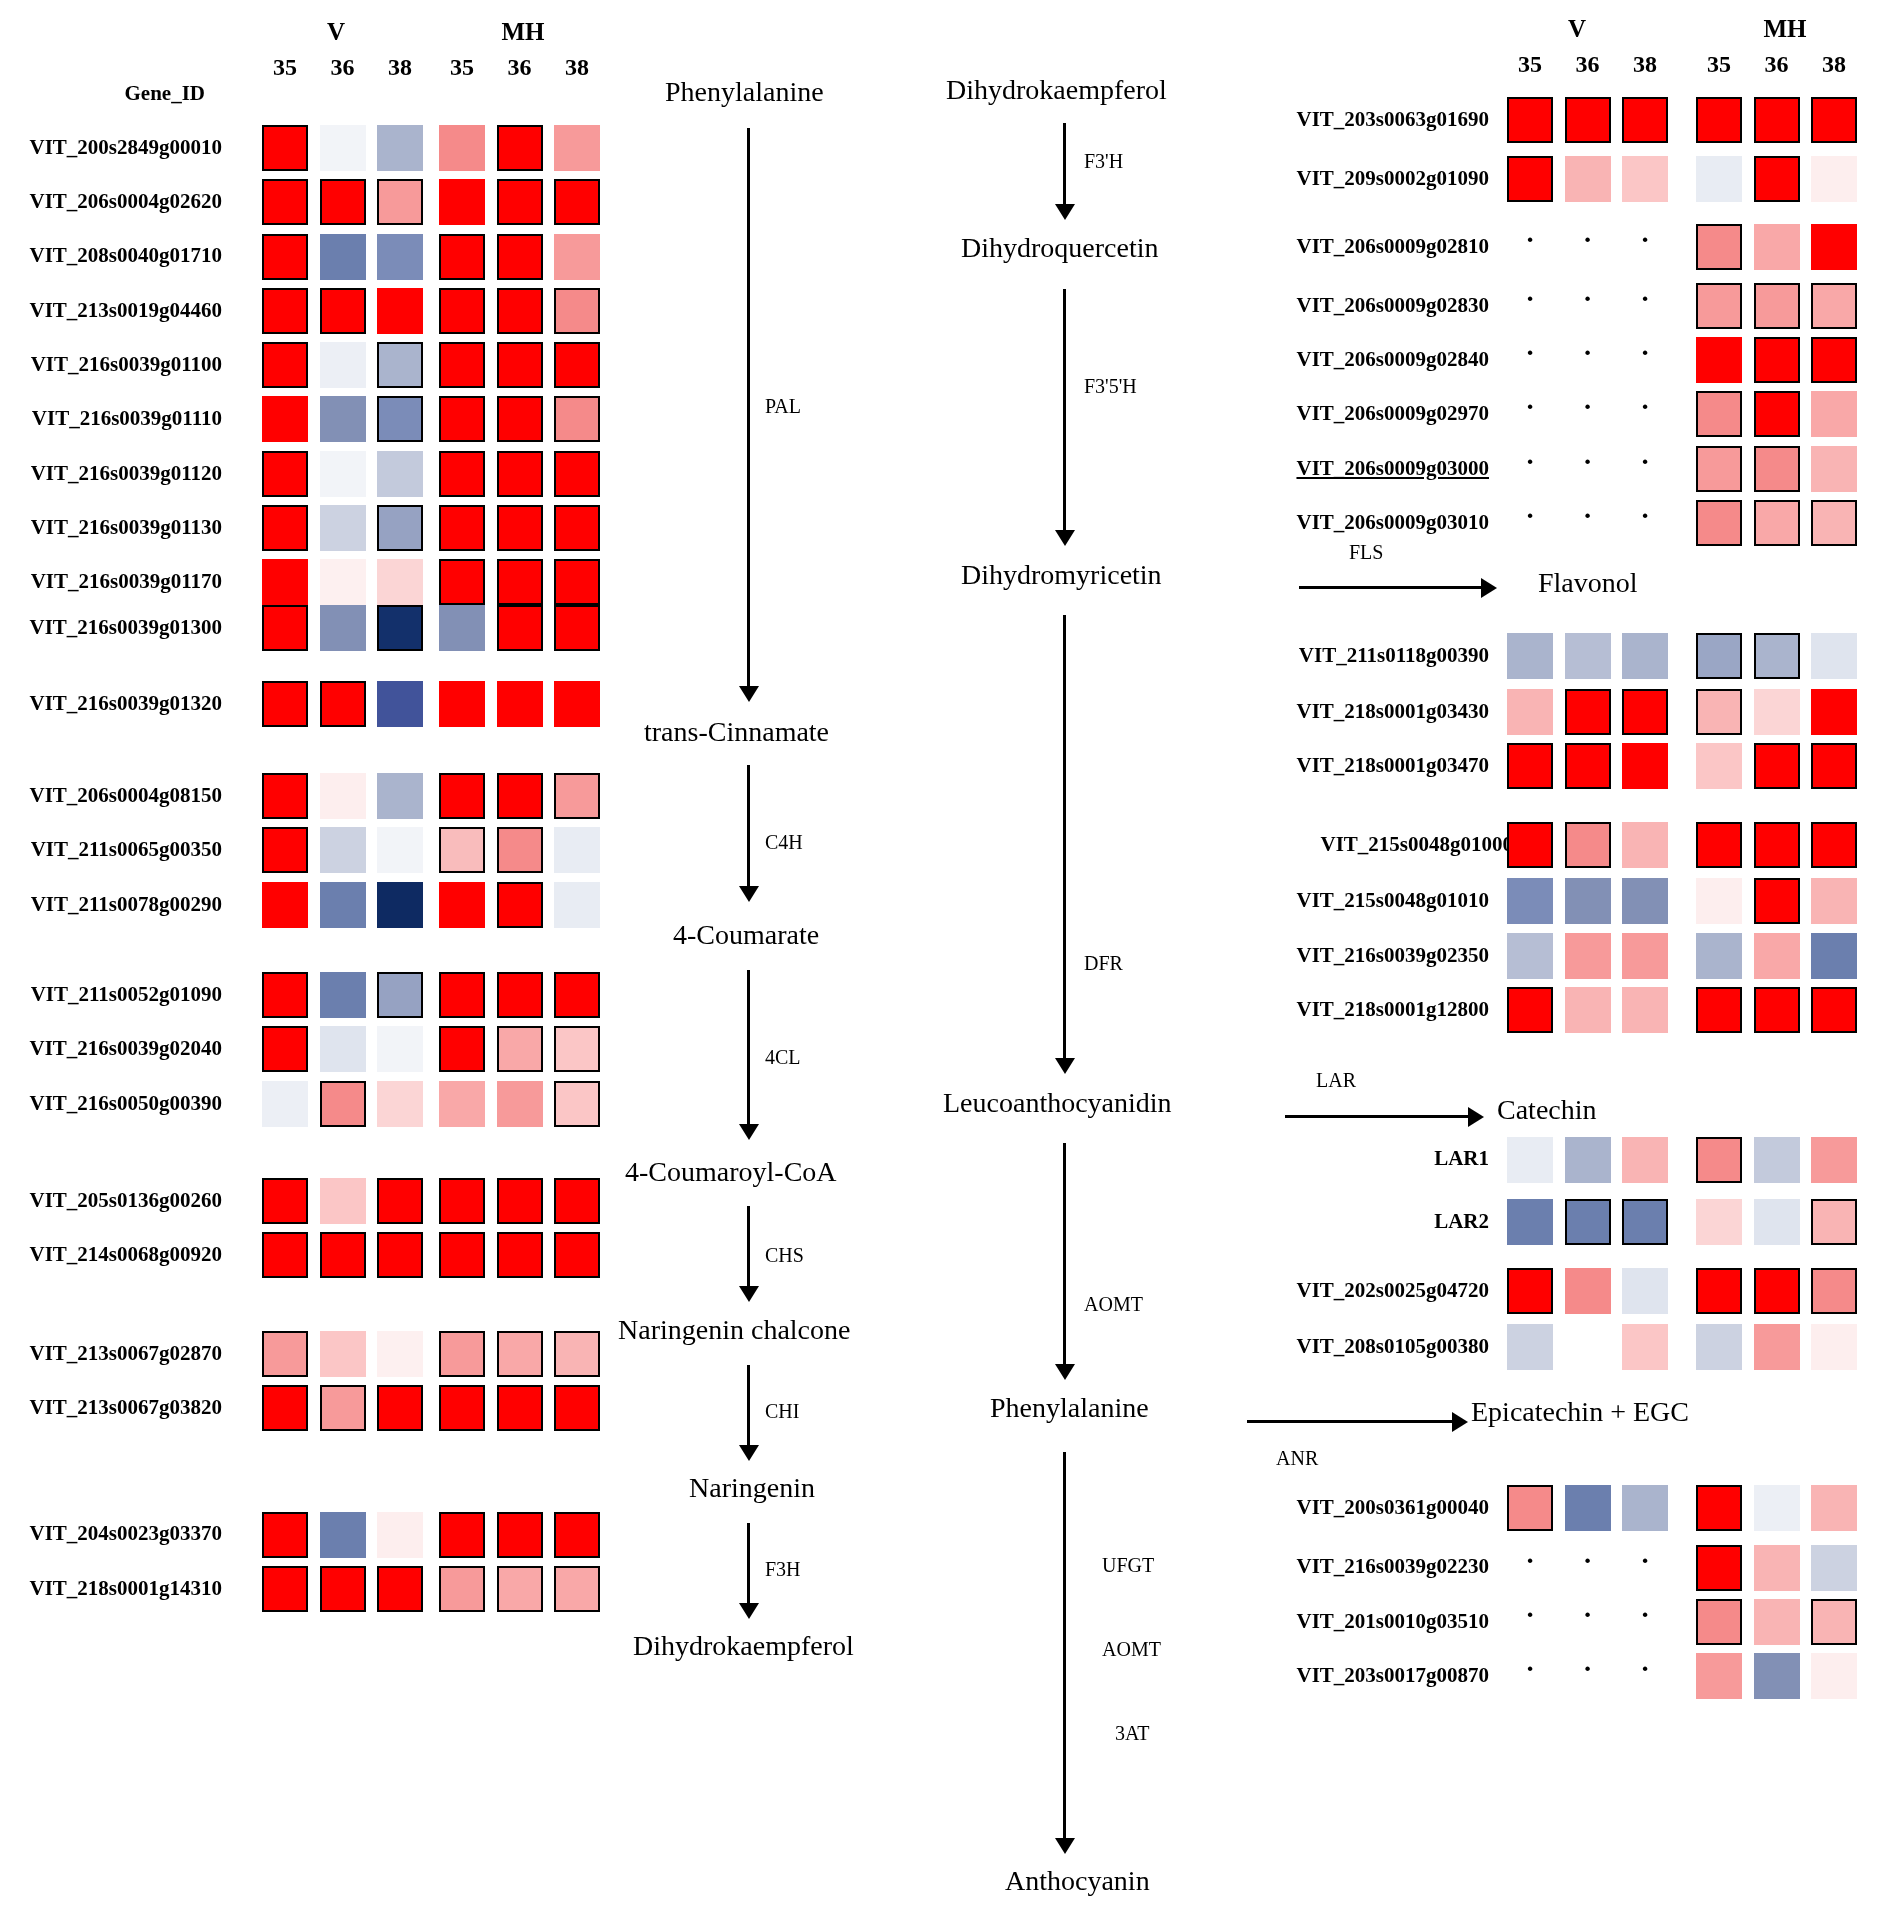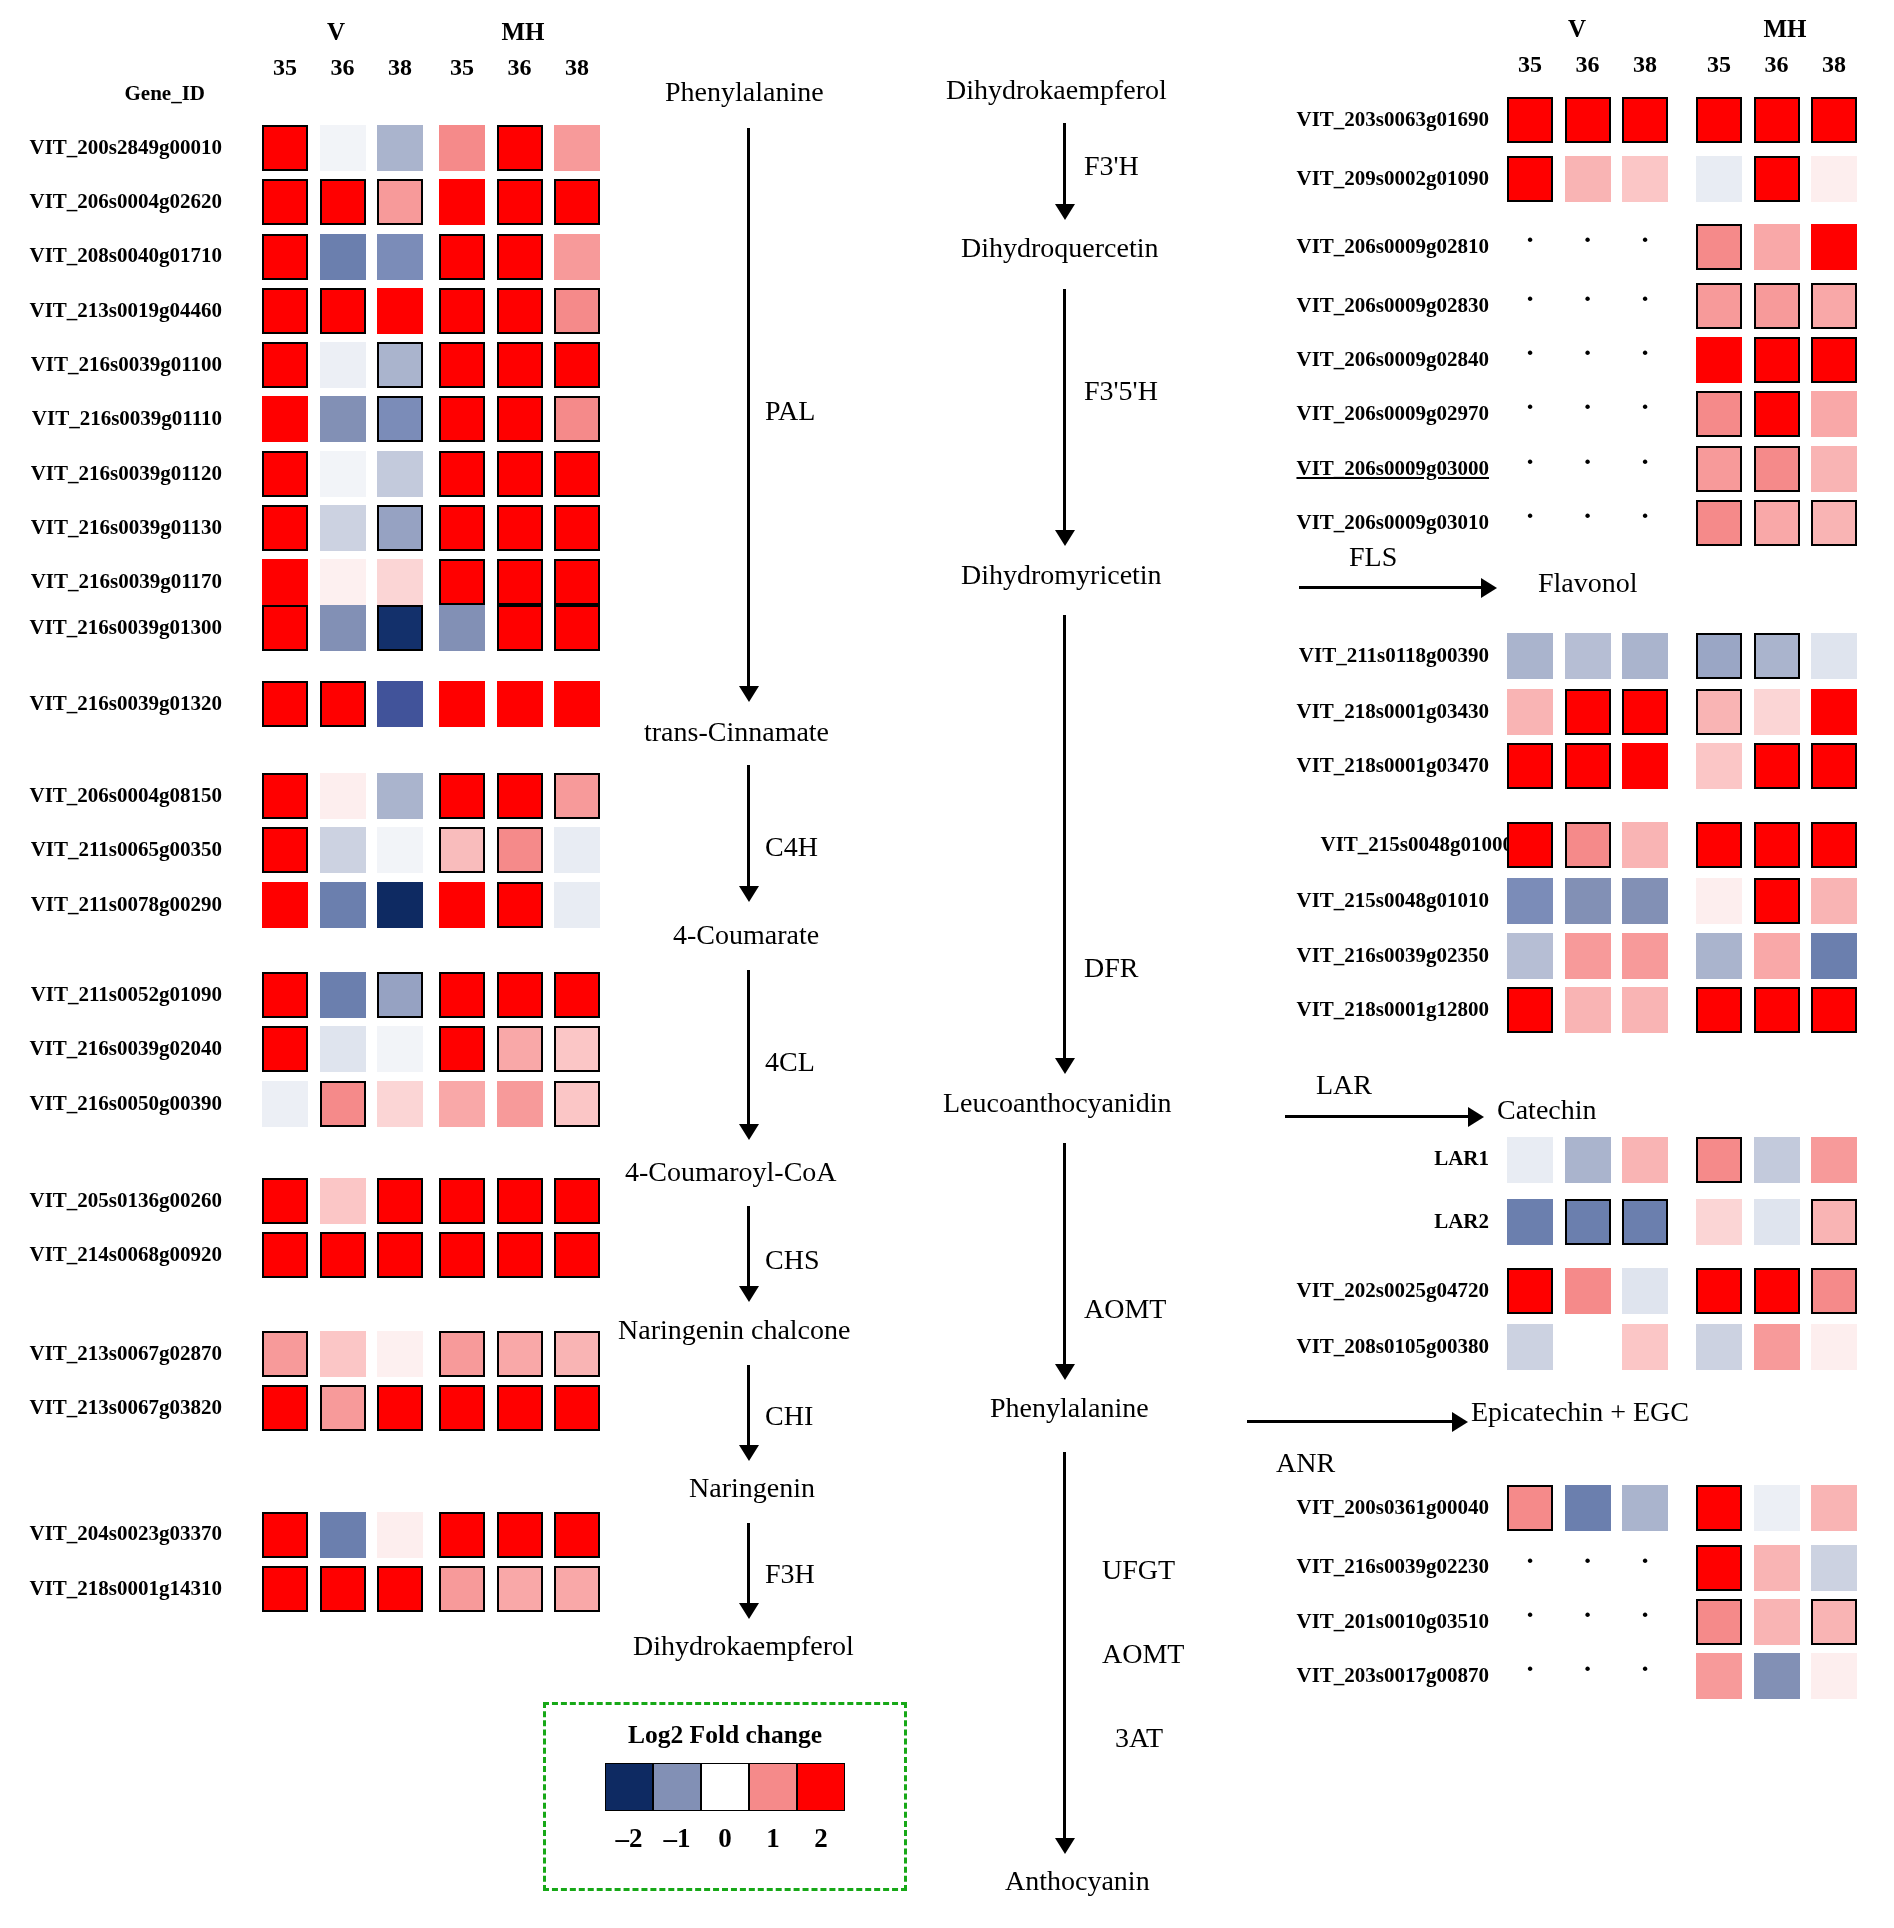--- a/index.html
+++ b/index.html
@@ -12,21 +12,21 @@
   .cell.b{border:2.5px solid #000;}
   .cell.nb{border:0 solid transparent;}
   .dot{width:46px;height:46px;display:flex;align-items:center;justify-content:center;font-size:21.4px;line-height:1;}
   .dot:after{content:"\00b7";font-size:38px;color:#000;position:relative;top:-8.2px;}
 
   
   .gidlabel{font-weight:bold;font-size:21px;text-align:right;white-space:nowrap;}
   .hdr{font-weight:bold;font-size:25px;text-align:center;}
   .colnum{font-weight:bold;font-size:24px;text-align:center;width:46px;}
   .metab{font-size:28px;white-space:nowrap;}
-  .enz{font-size:28px;white-space:nowrap;}
+  .enz{font-size:20px;white-space:nowrap;}
 
   
   .varrow{position:absolute;width:3.3px;background:#000;}
   .varrow:after{content:"";position:absolute;left:-8.2px;bottom:-15px;border-left:10px solid transparent;border-right:10px solid transparent;border-top:16.4px solid #000;}
   .harrow{position:absolute;height:3.3px;background:#000;}
   .harrow:after{content:"";position:absolute;right:-15px;top:-8.2px;border-top:10px solid transparent;border-bottom:10px solid transparent;border-left:16.4px solid #000;}
 
   
   .legend{position:absolute;border:3.3px dashed #17a817;box-sizing:border-box;}
   .legend-title{font-weight:bold;font-size:25.5px;text-align:center;}
@@ -636,32 +636,15 @@
 
   <div class="abs harrow" style="left:1247px;top:1420px;width:206px;"></div>
   <div class="abs enz" style="left:1276px;top:1447px;">ANR</div>
   <div class="abs metab" style="left:1471px;top:1396px;">Epicatechin +   EGC</div>
 
   <div class="abs varrow" style="left:1063px;top:1452px;height:387px;"></div>
   <div class="abs enz" style="left:1102px;top:1554px;">UFGT</div>
   <div class="abs enz" style="left:1102px;top:1638px;">AOMT</div>
   <div class="abs enz" style="left:1115px;top:1722px;">3AT</div>
 
-  <div class="legend" style="left:543px;top:1702px;width:364px;height:189px;">
-    <div class="legend-title" style="margin-top:15px;">Log2 Fold change</div>
-    <div class="legend-cells" id="legend-cells" style="margin-top:13px;">
-        <div class="lc" style="background: rgb(14, 42, 98);"></div>
-        <div class="lc" style="background: rgb(130, 144, 181);"></div>
-        <div class="lc" style="background: rgb(255, 255, 255);"></div>
-        <div class="lc" style="background: rgb(245, 138, 138);"></div>
-        <div class="lc" style="background: rgb(255, 0, 0);"></div>
-      </div>
-    <div class="legend-nums" style="margin-top:11.5px;">
-      <span>–2</span>
-      <span>–1</span>
-      <span>0</span>
-      <span>1</span>
-      <span>2</span>
-    </div>
-  </div>
 
 </div>
 
 
 </body></html>

